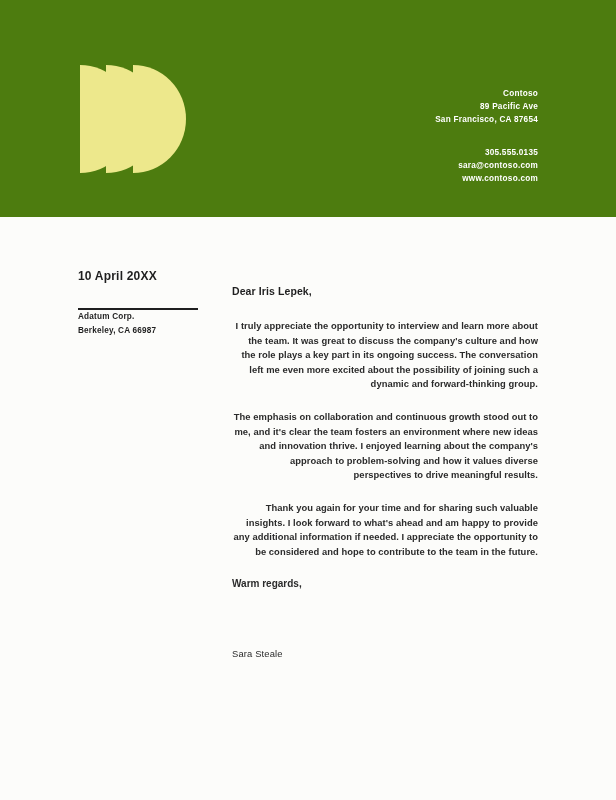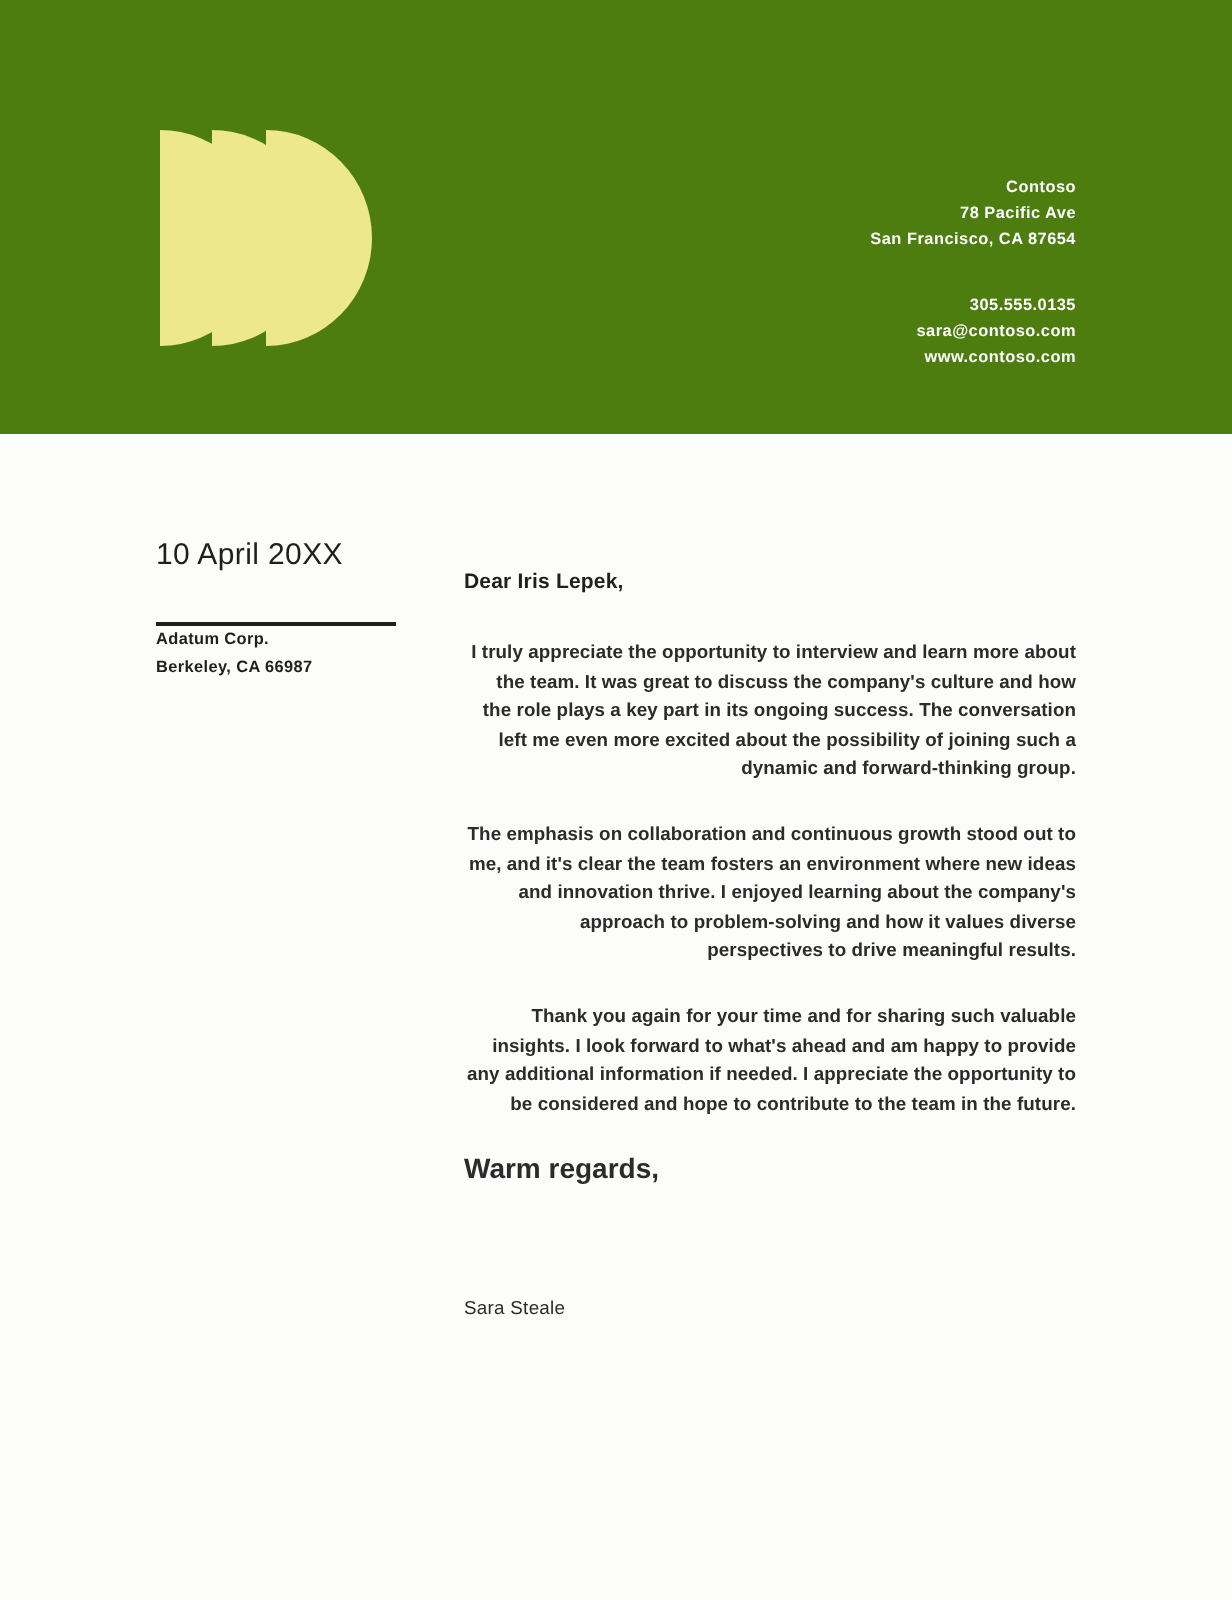--- a/index.html
+++ b/index.html
@@ -73,22 +73,22 @@
   }
 
   
   .left-col {
     position: absolute;
     left: 78px;
     top: 52px;
     width: 140px;
   }
   .date {
-    font-size: 15px;
-    font-weight: normal;
+    font-size: 12px;
+    font-weight: bold;
     color: #1f1f1f;
     letter-spacing: 0.2px;
     margin: 0;
   }
   .rule {
     width: 120px;
     height: 1.5px;
     background: #1f1f1f;
     margin: 25px 0 0 0;
   }
@@ -120,21 +120,21 @@
   .para {
     font-size: 9.4px;
     font-weight: 600;
     color: #2b2b2b;
     line-height: 14.6px;
     letter-spacing: 0.05px;
     margin: 0 0 18px 0;
     text-align: right;
   }
   .closing {
-    font-size: 14px;
+    font-size: 10px;
     font-weight: 600;
     color: #2b2b2b;
     line-height: 14.6px;
     margin: 0;
   }
   .signature {
     font-size: 9.4px;
     font-weight: 400;
     color: #2b2b2b;
     margin: 56px 0 0 0;
@@ -148,21 +148,21 @@
 
   <div class="logo">
     <div class="logo-disc d1"></div>
     <div class="logo-disc d2"></div>
     <div class="logo-disc d3"></div>
   </div>
 
   <div class="contact">
     <div class="contact-block-1">
       <div>Contoso</div>
-      <div>78 Pacific Ave</div>
+      <div>89 Pacific Ave</div>
       <div>San Francisco, CA 87654</div>
     </div>
     <div class="contact-block-2">
       <div>305.555.0135</div>
       <div>sara@contoso.com</div>
       <div>www.contoso.com</div>
     </div>
   </div>
 
 </div>

